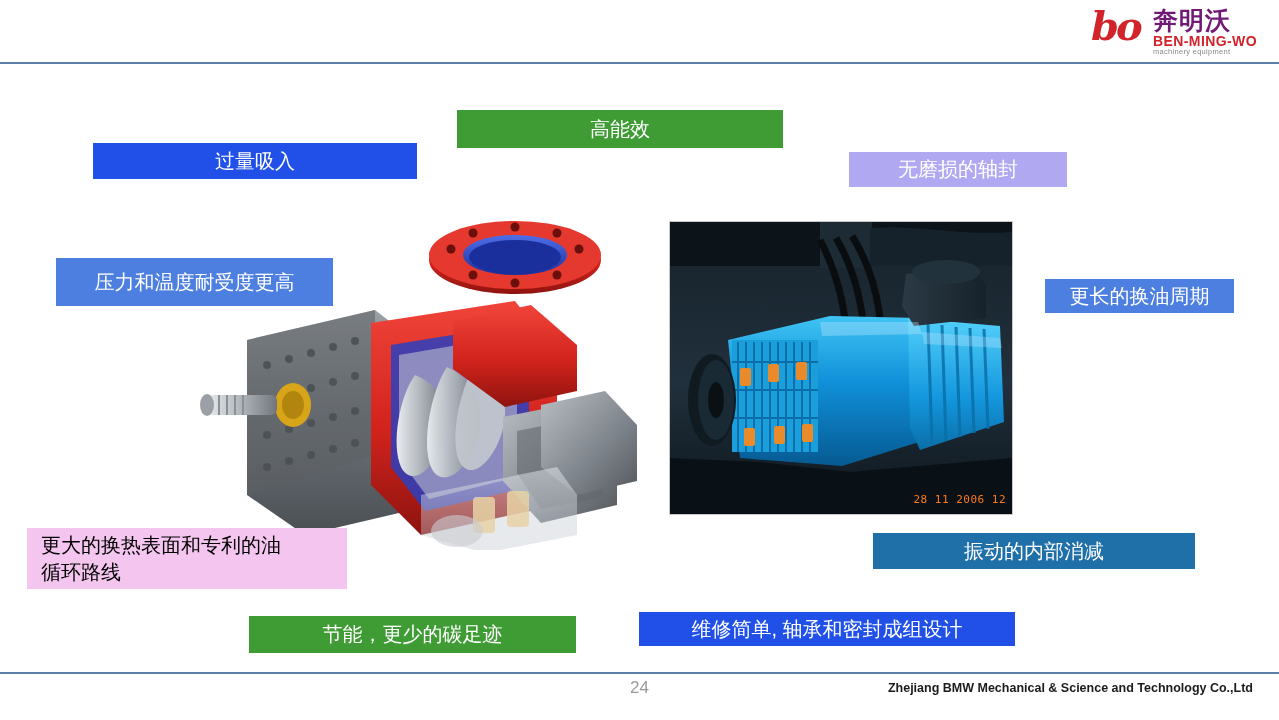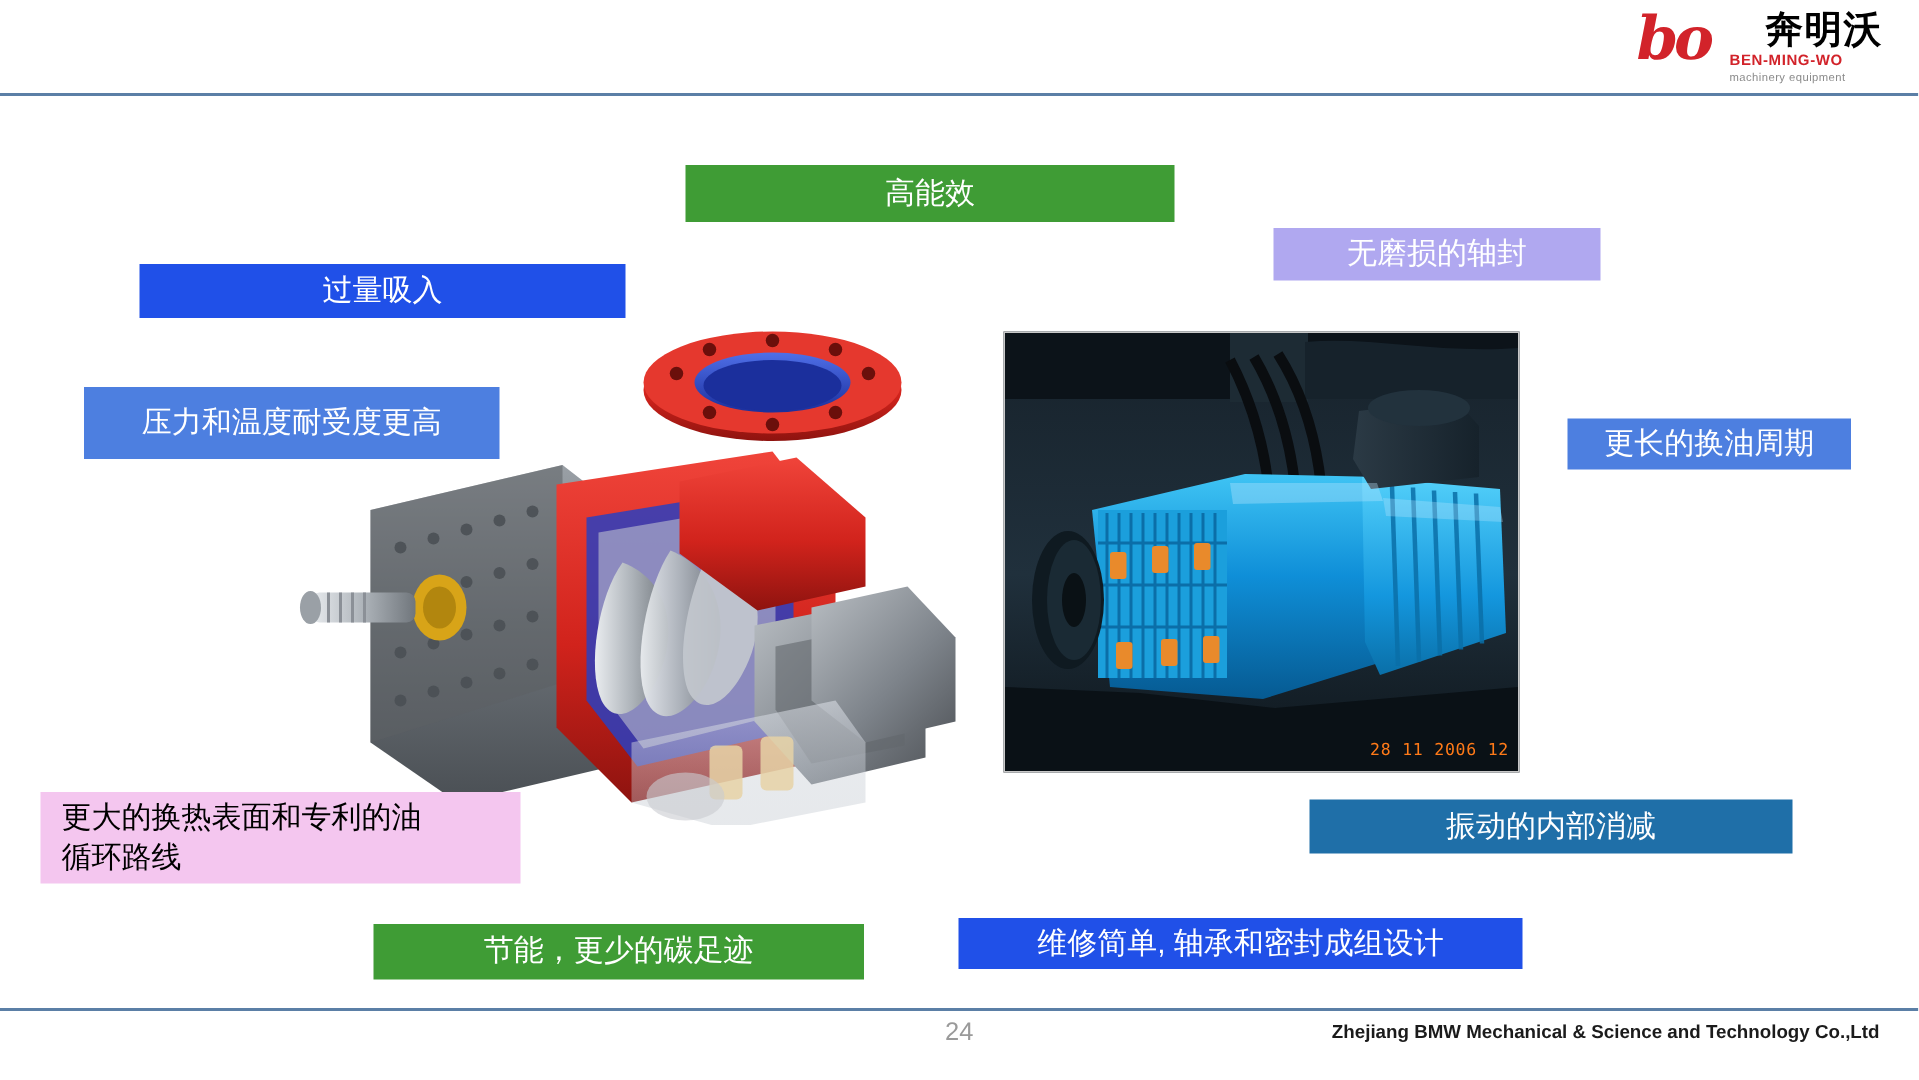--- a/index.html
+++ b/index.html
@@ -45,30 +45,29 @@
     color: #d2232a;
     letter-spacing: -3px;
     line-height: 40px;
   }
   .logo-cn {
     position: absolute;
     left: 62px;
     top: 2px;
     font-size: 25px;
     font-weight: bold;
-    color: #000000;
+    color: #701a75;
     line-height: 28px;
     letter-spacing: 1px;
-    margin-left: 24px;
   }
   .logo-en {
     position: absolute;
     left: 62px;
     top: 31px;
-    font-size: 10px;
+    font-size: 14px;
     font-weight: bold;
     color: #d2232a;
     letter-spacing: 0.4px;
     line-height: 12px;
   }
   .logo-sub {
     position: absolute;
     left: 62px;
     top: 43px;
     font-size: 7.5px;
@@ -343,21 +342,21 @@
       <path d="M0,236 L90,240 L180,250 L342,236 L342,292 L0,292 Z" fill="#0a1116"></path>
 
       <path d="M150,100 L248,100 L252,112 L152,114 Z" fill="#bfe9ff" opacity="0.35"></path>
       <path d="M252,110 L330,116 L332,126 L254,122 Z" fill="#bfe9ff" opacity="0.3"></path>
     </svg>
     <div class="photo-date">28 11 2006  12</div>
   </div>
 
   <div class="label center" style="left:457px; top:110px; width:326px; height:38px; background:#3f9c35;">高能效</div>
 
-  <div class="label center" style="left:93px; top:176px; width:324px; height:36px; background:#2050e8;">过量吸入</div>
+  <div class="label center" style="left:93px; top:143px; width:324px; height:36px; background:#2050e8;">过量吸入</div>
 
   <div class="label center" style="left:849px; top:152px; width:218px; height:35px; background:#b0a8f0;">无磨损的轴封</div>
 
   <div class="label center" style="left:56px; top:258px; width:277px; height:48px; background:#4d7fe0;">压力和温度耐受度更高</div>
 
   <div class="label center" style="left:1045px; top:279px; width:189px; height:34px; background:#4d7fe0;">更长的换油周期</div>
 
   <div class="label" style="left:27px; top:528px; width:320px; height:61px; background:#f4c6ef; color:#000000;">更大的换热表面和专利的油
 循环路线</div>
 

